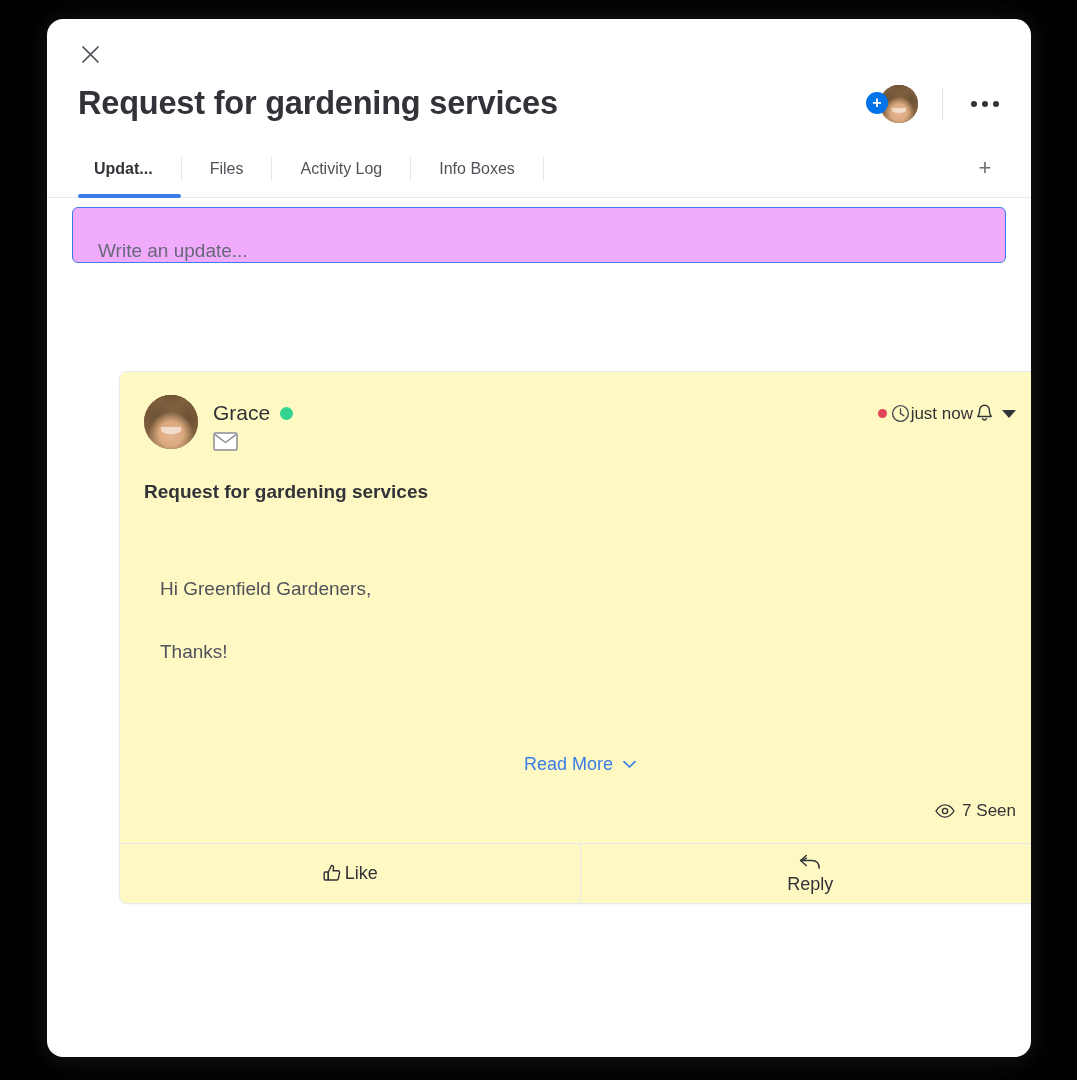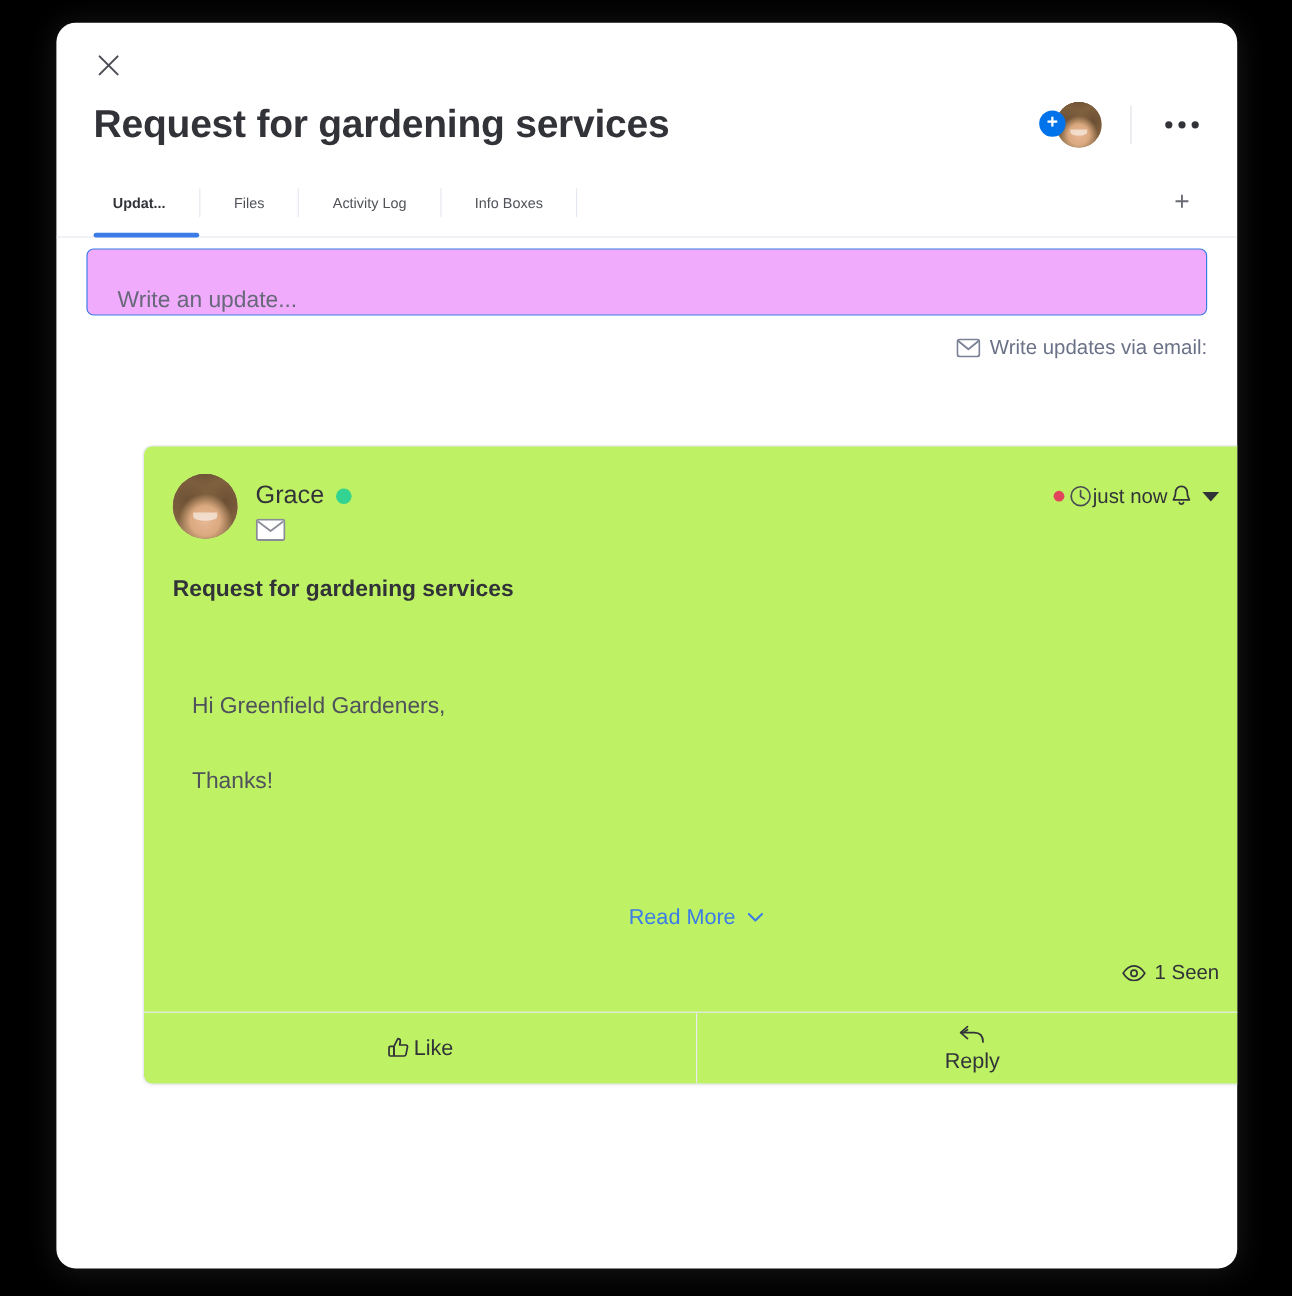--- a/index.html
+++ b/index.html
@@ -161,21 +161,21 @@
     align-items: stretch;
     padding-left: 31px;
     padding-right: 26px;
   }
   .tabs { display: flex; align-items: stretch; }
   .tab {
     position: relative;
     display: flex;
     align-items: center;
     padding: 0 28px 0 28px;
-    font-size: 12px;
+    font-size: 16px;
     color: #505258;
     cursor: pointer;
     white-space: nowrap;
   }
   .tab:first-child { padding-left: 16px; }
   .tab.active { color: #323338; font-weight: 700; }
   .tab.active::after {
     content: "";
     position: absolute;
     left: 0; right: 0; bottom: -1px;
@@ -237,21 +237,21 @@
   }
 
   
   .post {
     position: absolute;
     left: 72px;
     top: 352px;
     width: 922px;
     border: 1px solid #e6e9ef;
     border-radius: 8px;
-    background: #bef264;
+    background: #fef9c3;
     box-shadow: 0 1px 2px rgba(0,0,0,0.03);
     overflow: hidden;
   }
 
   .post-head {
     display: flex;
     align-items: flex-start;
     justify-content: space-between;
     padding: 23px 24px 0 24px;
   }
@@ -418,27 +418,20 @@
         </div>
         <div class="tab-sep"></div>
       </div>
       <div class="tabbar-spacer"></div>
       <div class="add-tab">+</div>
     </div>
 
     <div class="composer-area">
       <div class="composer">
         <span class="ph">Write an update...</span>
-      </div>
-      <div class="via-email">
-        <svg width="20" height="16" viewBox="0 0 20 16">
-          <rect x="0.8" y="0.8" width="18.4" height="14.4" rx="2.2" fill="none" stroke="#7b8296" stroke-width="1.5"></rect>
-          <path d="M1.8 2.4 L10 9 L18.2 2.4" fill="none" stroke="#7b8296" stroke-width="1.5" stroke-linecap="round" stroke-linejoin="round"></path>
-        </svg>
-        <span>Write updates via email:</span>
       </div>
     </div>
 
     <div class="post">
 
       <div class="post-head">
         <div class="poster">
           <div class="avatar small">
               <div class="face"></div>
             </div>
@@ -486,21 +479,21 @@
             </svg>
           </span>
         </div>
       </div>
 
       <div class="seen-row">
         <svg width="20" height="14" viewBox="0 0 20 14">
           <path d="M1 7 C4 2.2 8 0.9 10 0.9 C12 0.9 16 2.2 19 7 C16 11.8 12 13.1 10 13.1 C8 13.1 4 11.8 1 7 Z" fill="none" stroke="#323338" stroke-width="1.4"></path>
           <circle cx="10" cy="7" r="2.6" fill="none" stroke="#323338" stroke-width="1.4"></circle>
         </svg>
-        <span>1 Seen</span>
+        <span>7 Seen</span>
       </div>
 
       <div class="post-footer">
         <div class="footer-btn">
           <svg width="21" height="21" viewBox="0 0 22 22">
             <path d="M6.6 9.4 L10 2.6 c1.6 0 2.3 1 2.1 2.4 L11.6 8.2 h5.2 c1.1 0 1.8 0.9 1.6 1.9 l-1.3 6.3 c-0.2 0.9 -0.9 1.4 -1.8 1.4 H6.6 Z" fill="none" stroke="#323338" stroke-width="1.5" stroke-linejoin="round"></path>
             <rect x="2.3" y="9.4" width="4.3" height="8.4" rx="1" fill="none" stroke="#323338" stroke-width="1.5"></rect>
           </svg>
           <span>Like</span>
         </div>

